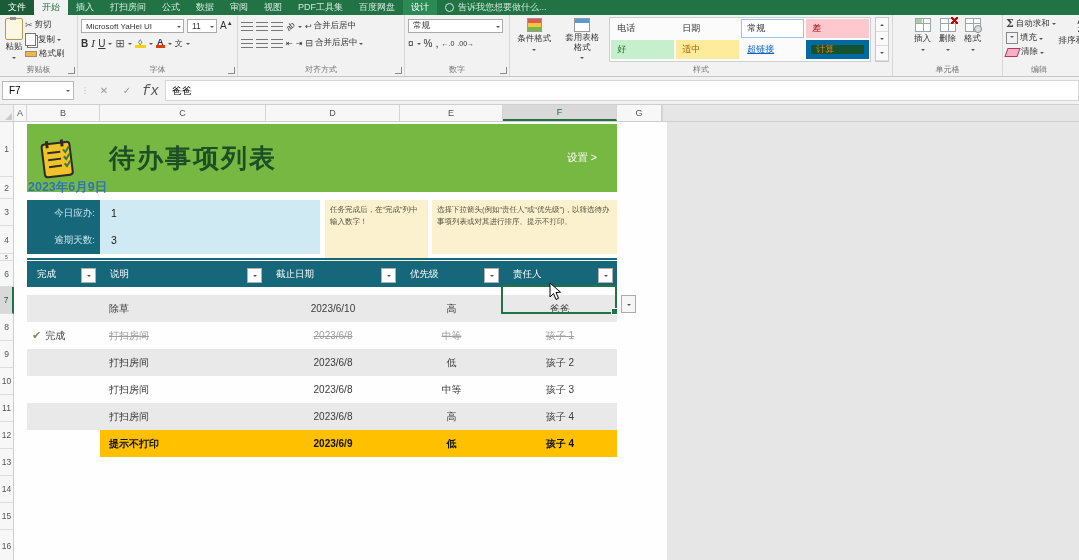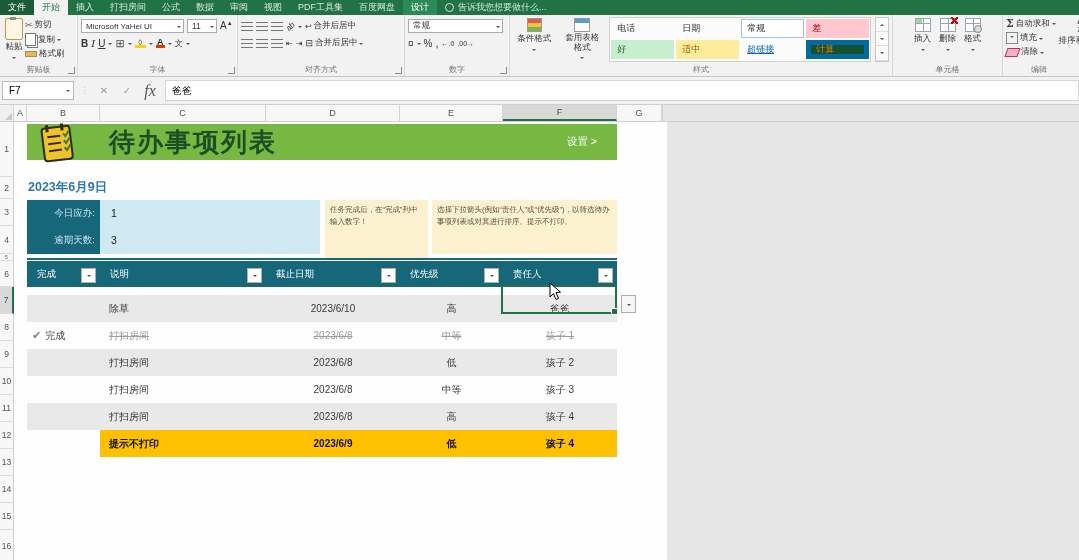--- a/index.html
+++ b/index.html
@@ -57,40 +57,40 @@
   .clip-icon{width:16px;height:20px;background:#fdf6e3;border:1px solid #b79a4e;border-radius:2px;position:relative;}
   .clip-icon:after{content:"";position:absolute;left:4px;top:-2px;width:6px;height:3px;background:#8d8d8d;}
   .copy-icon{width:9px;height:11px;border:1px solid #777;background:#fff;box-shadow:2px 2px 0 -1px #fff,2px 2px 0 0 #777;}
   .painter{width:10px;height:4px;background:#e8b84b;border:1px solid #a87;}
   .scissor{color:#555;font-size:9px;}
 
   
   .fbar{height:27px;background:#f2f2f2;border-bottom:1px solid #cfcfcf;display:flex;align-items:center;gap:7px;padding-left:2px;}
   .namebox{width:72px;height:19px;background:#fff;border:1px solid #b9b9b9;font-size:10px;display:flex;align-items:center;justify-content:space-between;padding:0 3px 0 6px;box-sizing:border-box;}
   .fbtn{width:16px;text-align:center;color:#9a9a9a;font-size:10px;}
-  .fx{font-style:italic;font-family:Liberation Serif, serif;color:#555;font-size:16px;}
+  .fx{font-style:italic;font-family:Liberation Mono, monospace;color:#555;font-size:14px;}
   .finput{flex:1;height:19px;background:#fff;border:1px solid #d6d6d6;font-size:10px;display:flex;align-items:center;padding:0 6px;margin-right:0;}
 
   
   .colheads{height:16px;display:flex;background:#f7f7f7;font-size:9px;color:#555;border-bottom:1px solid #cfcfcf;}
   .ch{border-right:1px solid #d4d4d4;display:flex;align-items:center;justify-content:center;box-sizing:border-box;}
   .ch.sel{background:#d9d9d9;border-bottom:2px solid #217346;color:#1e5f3e;}
   .corner{width:14px;background:#f0f0f0;position:relative;}
   .corner:after{content:"";position:absolute;right:1px;bottom:1px;border-left:7px solid transparent;border-bottom:7px solid #c9c9c9;}
   .headrest{flex:1;background:#e6e6e6;border-left:1px solid #d4d4d4;}
 
   .sheet{position:relative;height:441px;background:#e6e6e6;}
   .whitearea{position:absolute;left:0;top:0;width:667px;height:441px;background:#fefefe;}
   .rowheads{position:absolute;left:0;top:0;width:14px;}
   .rh{width:14px;box-sizing:border-box;border-right:1px solid #cfcfcf;border-bottom:1px solid #dcdcdc;background:#f7f7f7;font-size:8.5px;color:#555;display:flex;align-items:center;justify-content:center;}
   .rh.sel{background:#d9d9d9;border-right:2px solid #217346;color:#1e5f3e;}
 
   
   .abs{position:absolute;box-sizing:border-box;}
-  .banner{left:27px;top:2px;width:590px;height:36px;background:#77b843;display:flex;align-items:center;}
+  .banner{left:27px;top:2px;width:590px;height:68px;background:#77b843;display:flex;align-items:center;}
   .banner-title{font-size:26px;font-weight:bold;color:#1e4e24;margin-left:28px;letter-spacing:2px;}
   .settings{margin-left:auto;margin-right:20px;color:#fff;font-size:10.5px;}
   .dateline{left:28px;top:57px;font-size:12.5px;font-weight:bold;color:#2e75b6;}
   .statlab{left:27px;width:73px;background:#17677a;color:#c9e6ef;font-size:9.5px;display:flex;align-items:center;justify-content:flex-end;padding-right:5px;}
   .statval{left:100px;width:220px;background:#cfeaf3;color:#1a1a1a;font-size:10.5px;display:flex;align-items:center;padding-left:11px;}
   .note{background:#fcf1cf;color:#55523e;font-size:7.5px;line-height:1.55;padding:4px 5px;}
   .tdivider{left:27px;top:136px;width:590px;height:2px;background:#17677a;}
   .thead{left:27px;top:139px;width:590px;height:26px;background:#17677a;display:flex;color:#fff;font-size:9.5px;}
   .thc{position:relative;display:flex;align-items:center;padding-left:10px;box-sizing:border-box;}
   .fbtn2{position:absolute;right:4px;bottom:4px;width:13px;height:13px;background:#fff;border:1px solid #b0b0b0;display:flex;align-items:center;justify-content:center;}

